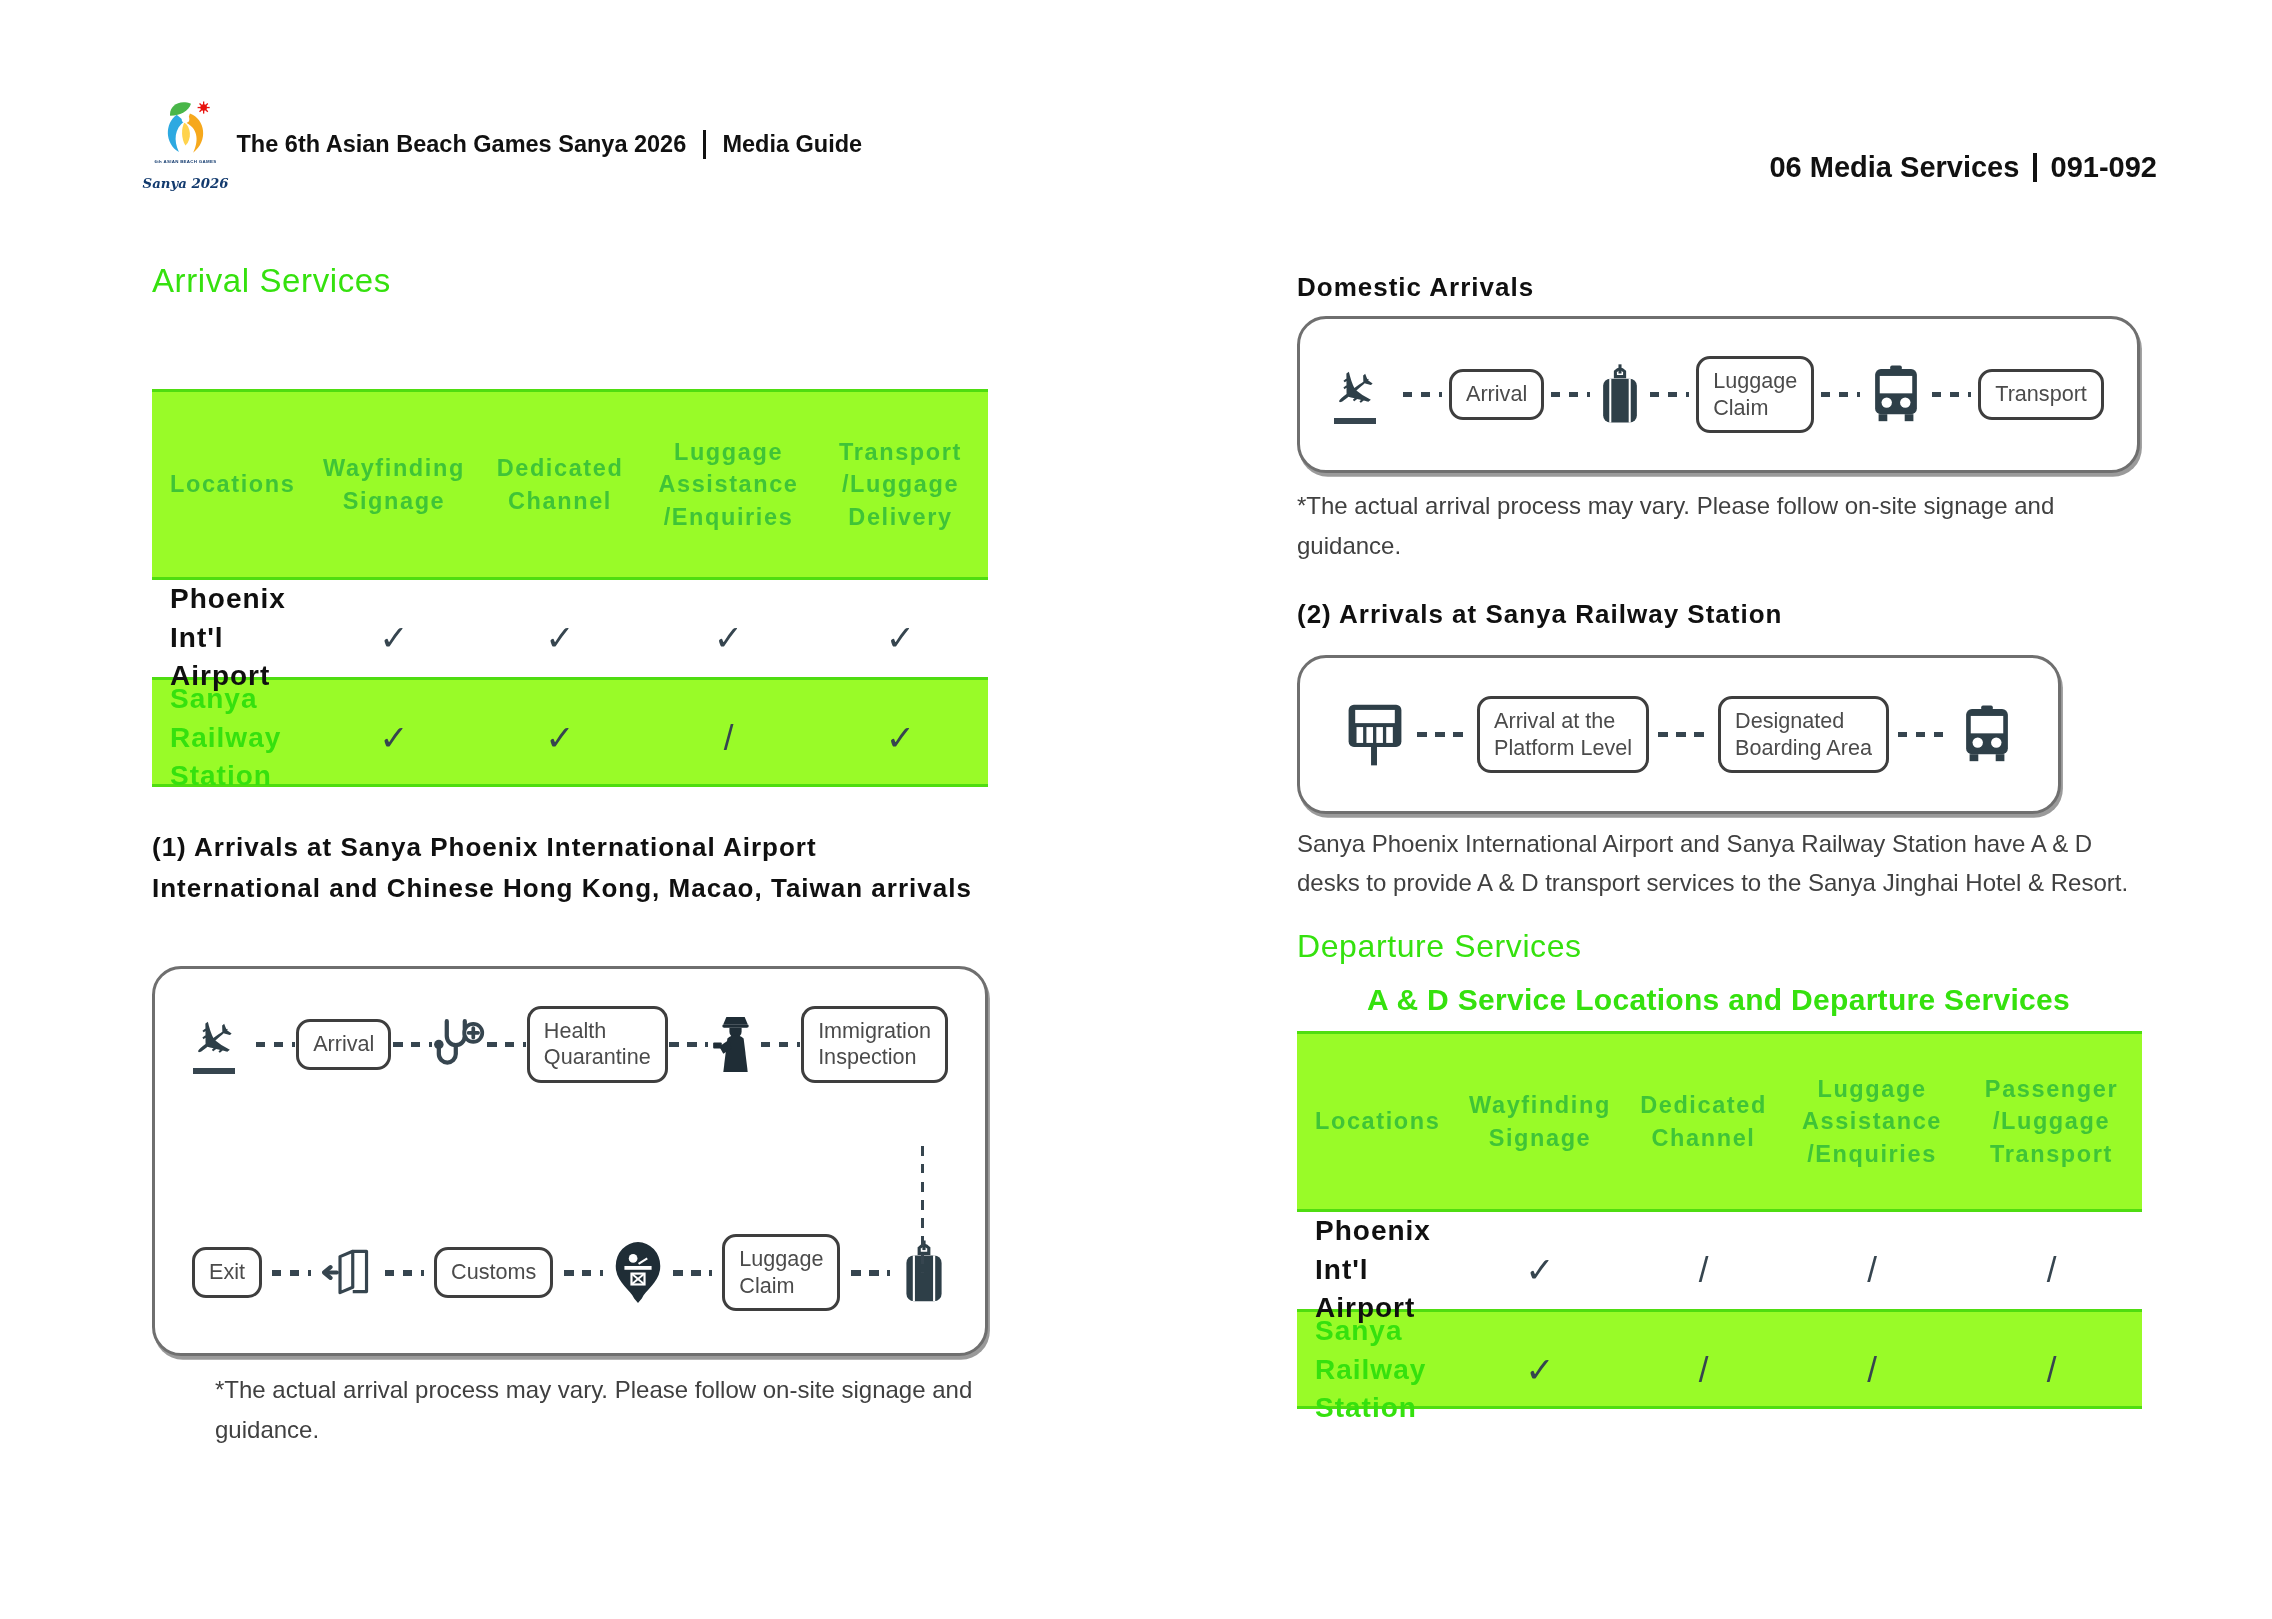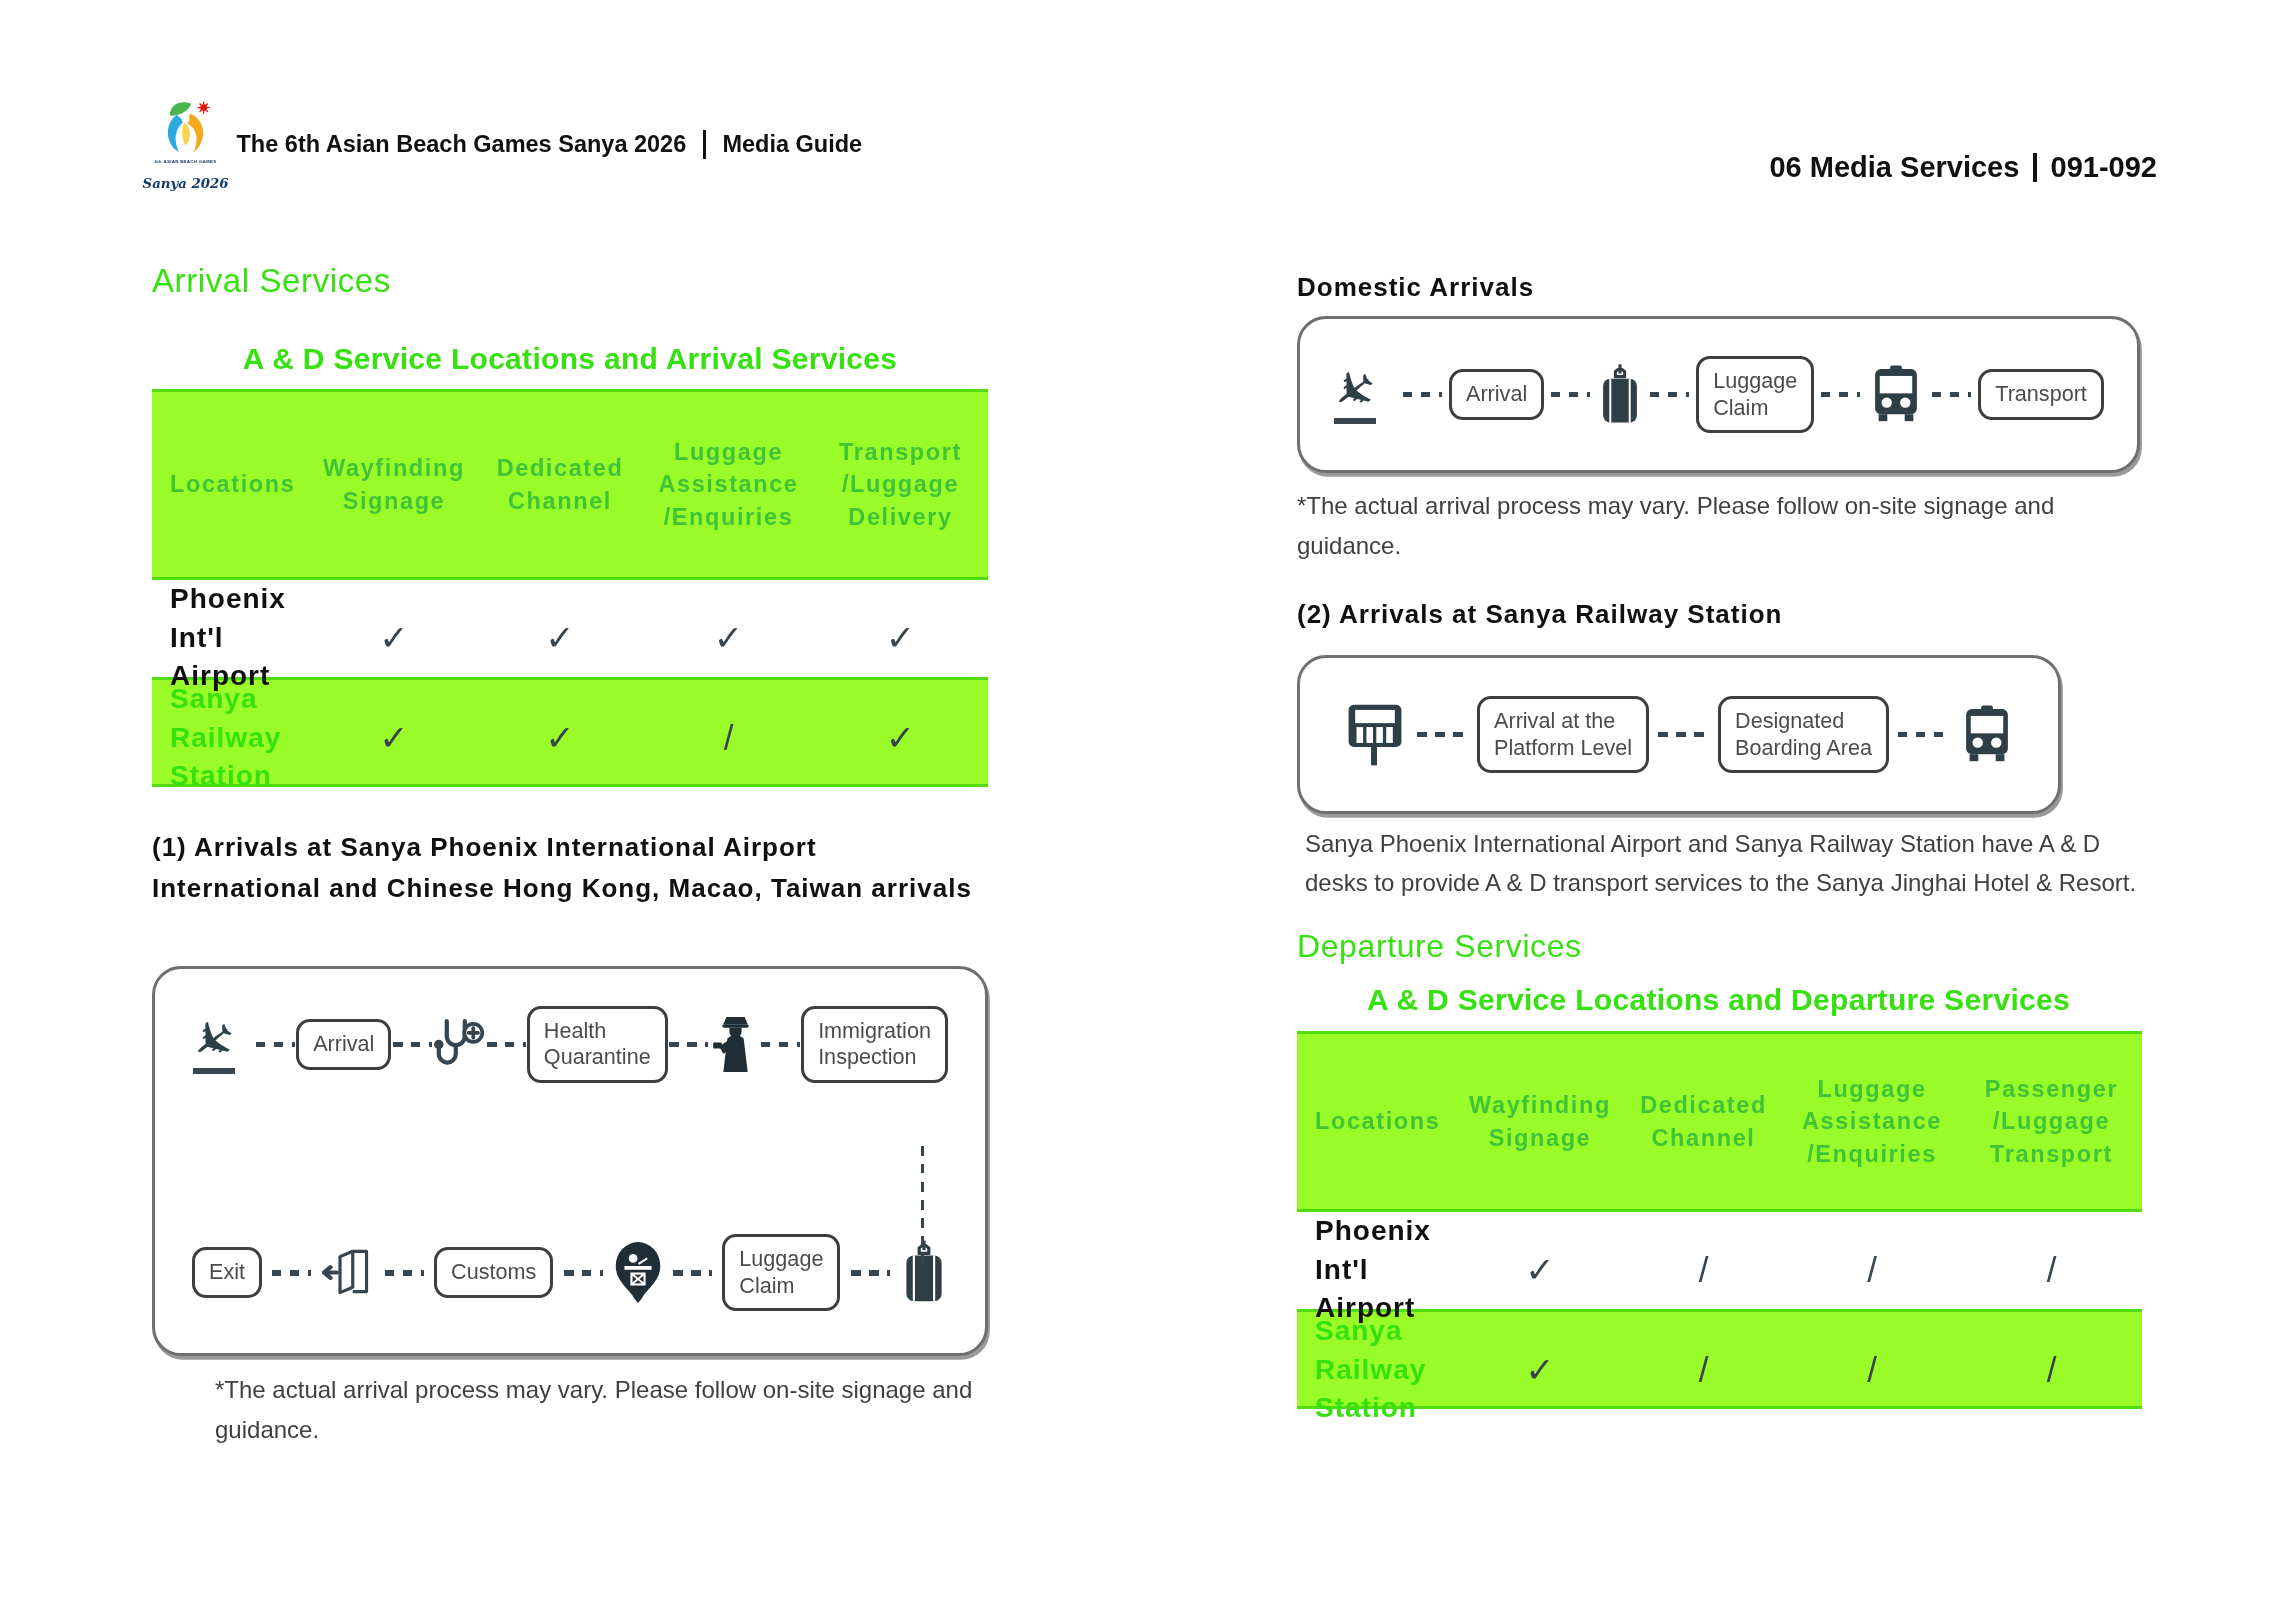--- a/index.html
+++ b/index.html
@@ -98,21 +98,20 @@
   </div>
 
   <div class="hdr-right">
     <span class="hdr-title">06 Media Services</span>
     <span class="vbar"></span>
     <span class="hdr-title">091-092</span>
   </div>
 
   <div class="green-h" style="left:152px;top:262px;">Arrival Services</div>
 
-  <div class="table-title" style="left:152px;top:342px;width:836px;">A &amp; D Service Locations and Arrival Services</div>
 
   <div class="svc-table" style="left:152px;top:389px;width:836px;">
     <div class="t-header cols-a" style="height:188px;">
       <div class="colhead loc">Locations</div>
       <div class="colhead">Wayfinding
 Signage</div>
       <div class="colhead">Dedicated
 Channel</div>
       <div class="colhead">Luggage
 Assistance
@@ -308,21 +307,21 @@
           <rect x="22" y="20" width="56" height="30" fill="#fff"></rect>
           <circle cx="34" cy="66" r="9" fill="#fff"></circle>
             <circle cx="66" cy="66" r="9" fill="#fff"></circle>
           <rect x="20" y="86" width="15" height="12" fill="#2e3f48"></rect>
             <rect x="65" y="86" width="15" height="12" fill="#2e3f48"></rect>
         </svg>
       </span>
     </div>
   </div>
 
-  <div class="body-p" style="left:1297px;top:825px;width:848px;margin-left:8px;">Sanya Phoenix International Airport and Sanya Railway Station have A &amp; D desks to provide A &amp; D transport services to the Sanya Jinghai Hotel &amp; Resort.</div>
+  <div class="body-p" style="left:1297px;top:825px;width:848px;">Sanya Phoenix International Airport and Sanya Railway Station have A &amp; D desks to provide A &amp; D transport services to the Sanya Jinghai Hotel &amp; Resort.</div>
 
   <div class="green-h" style="left:1297px;top:928px;font-size:32px;">Departure Services</div>
 
   <div class="table-title" style="left:1297px;top:983px;width:843px;">A &amp; D Service Locations and Departure Services</div>
 
   <div class="svc-table" style="left:1297px;top:1031px;width:845px;">
     <div class="t-header cols-d" style="height:178px;">
       <div class="colhead loc">Locations</div>
       <div class="colhead">Wayfinding
 Signage</div>

